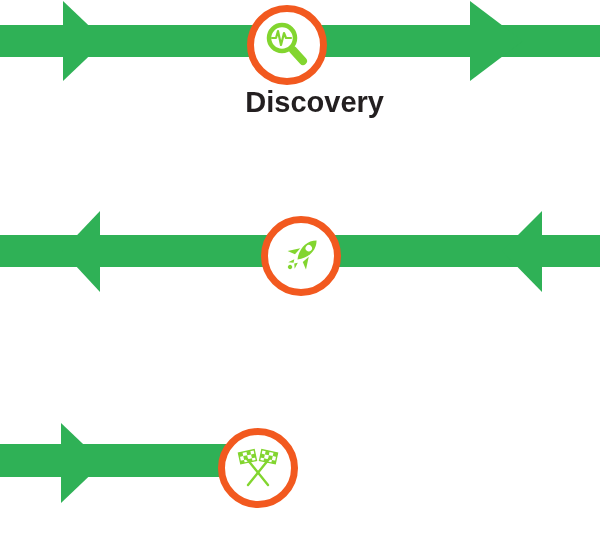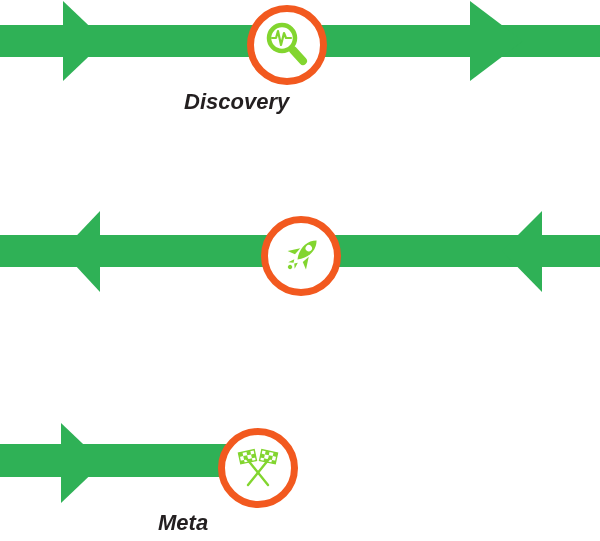--- a/index.html
+++ b/index.html
@@ -17,27 +17,26 @@
     width:80px;height:80px;
     box-sizing:border-box;
     border:7px solid var(--ring-orange);
     border-radius:50%;
     background:#fff;
     display:flex;align-items:center;justify-content:center;
   }
   .stage-label{
     position:absolute;
     width:200px;
-    text-align:left;
+    text-align:right;
     font-weight:bold;
-    font-size:22px;
+    font-size:29px;
     line-height:24px;
     color:var(--label-text);
     letter-spacing:0px;
-    font-style:italic;
   }
   .icon-stroke{stroke:var(--icon-green);fill:none;}
   .icon-fill{fill:var(--icon-green);}
   .icon-white{fill:#fff;}
 </style>
 </head>
 <body>
 
 <div class="canvas">
 
@@ -103,15 +102,14 @@
           <rect class="icon-fill" x="8" y="0" width="4" height="4"></rect>
           <rect class="icon-fill" x="4" y="4" width="4" height="4"></rect>
           <rect class="icon-fill" x="12" y="4" width="4" height="4"></rect>
           <rect class="icon-fill" x="0" y="8" width="4" height="3"></rect>
           <rect class="icon-fill" x="8" y="8" width="4" height="3"></rect>
         </g>
       </g>
     </svg>
   </div>
 
-  <div class="stage-label" style="left:158px;top:511px;">Meta</div>
 
 </div>
 
 </body></html>

